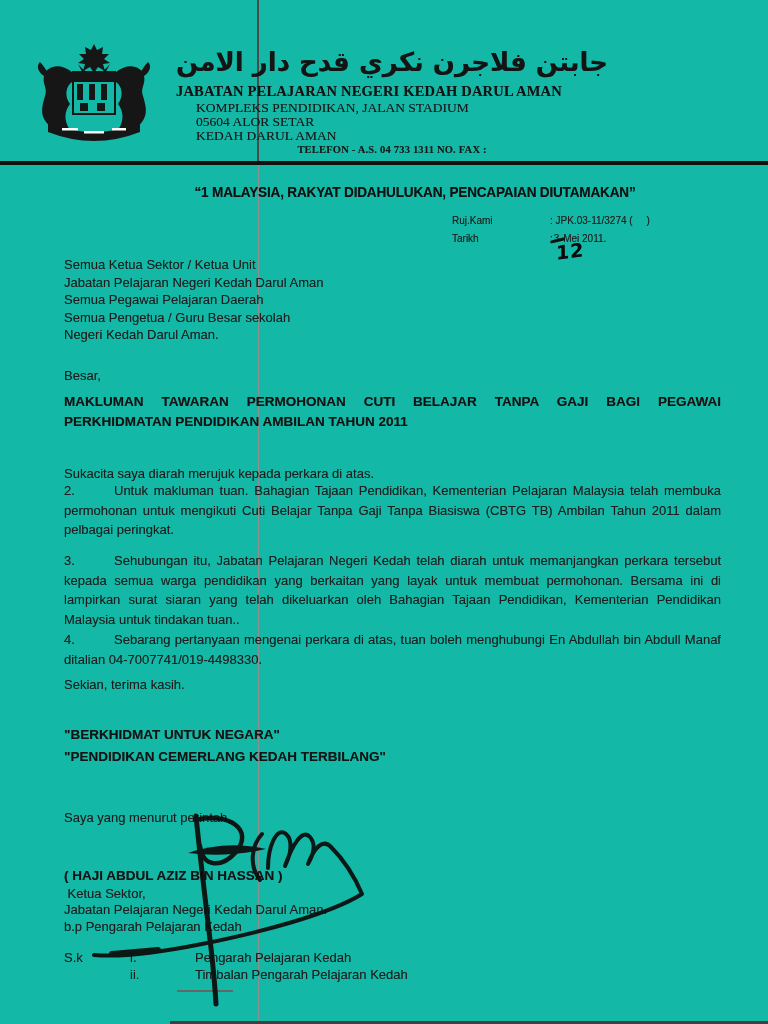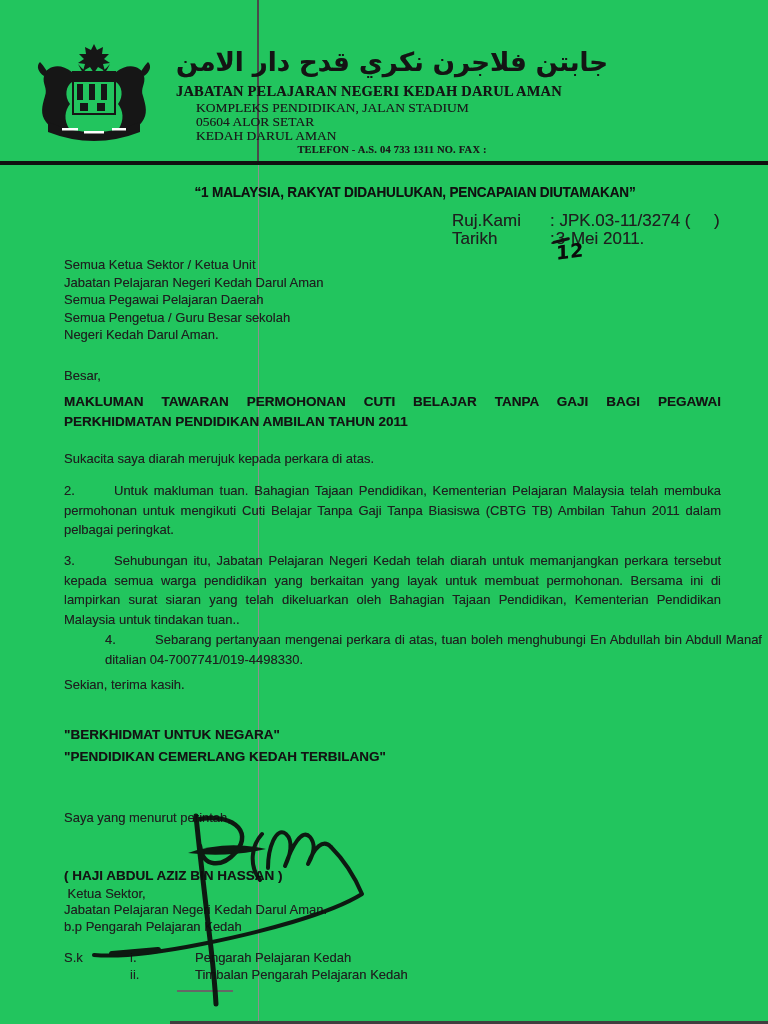--- a/index.html
+++ b/index.html
@@ -1,17 +1,17 @@
 <!DOCTYPE html>
 <html><head>
 <meta charset="utf-8">
 <style>
   html,body{margin:0;padding:0;background:#e9e9e9;}
   .page{
-    position:relative;width:768px;height:1024px;background:#22c55e;
+    position:relative;width:768px;height:1024px;background:#14b8a6;
     overflow:hidden;font-family:"Liberation Sans", sans-serif;color:#1f1f1f;
     text-shadow:0 0 .4px rgba(20,20,20,.45);
   }
   
   .fold-line{position:absolute;left:258px;top:0;bottom:0;width:1px;background:#8f8f8f;}
   .fold-line-top{position:absolute;left:257px;top:0;height:163px;width:2px;background:#4a4a4a;}
   .bottom-scan-edge{position:absolute;left:170px;right:0;bottom:0;height:3px;background:#3f3f3f;}
   .bottom-scan-dash{position:absolute;left:177px;top:990px;width:56px;height:2px;background:#666;}
 
   
@@ -20,39 +20,39 @@
   .jawi{font-size:26px;font-weight:bold;line-height:36px;letter-spacing:1px;font-family:"DejaVu Sans",sans-serif;color:#141414;}
   .org{font-size:14.5px;font-weight:bold;letter-spacing:.2px;margin-top:3px;color:#141414;}
   .addr{font-size:13.5px;line-height:13.5px;margin-top:.5px;color:#1a1a1a;margin-left:20px;}
   .tel{font-size:10.5px;font-weight:bold;letter-spacing:.2px;margin-top:2px;color:#1a1a1a;text-align:center;}
   .head-rule{position:absolute;left:0;right:0;top:161px;height:4px;background:#101010;}
 
   .slogan{position:absolute;left:62px;right:0;top:184px;text-align:center;
     font-size:14px;font-weight:bold;letter-spacing:-.2px;transform:scaleX(.97);color:#101010;}
 
   
-  .ref-block{position:absolute;left:452px;top:212px;font-size:17px;line-height:17.5px;}
+  .ref-block{position:absolute;left:452px;top:212px;font-size:10px;line-height:17.5px;}
   .ref-row{white-space:nowrap;}
   .ref-label{display:inline-block;width:98px;}
   .struck{position:relative;display:inline-block;padding:0 1px;}
   .strike-mark{position:absolute;left:-3px;right:-4px;top:55%;height:2.5px;background:#111;
     transform:rotate(-14deg);border-radius:2px;}
   .hand-date{position:absolute;left:556px;top:240px;font-size:19px;font-weight:900;
     font-family:"DejaVu Sans",sans-serif;transform:rotate(-7deg) skewX(-6deg);color:#0a0a0a;letter-spacing:1px;}
 
   .recipients{position:absolute;left:64px;top:256px;font-size:13px;line-height:17.6px;}
   .salutation{position:absolute;left:64px;top:368px;font-size:13px;}
   .subject{position:absolute;left:64px;top:392px;width:657px;font-size:13.5px;font-weight:bold;line-height:20px;color:#131313;}
   .subject .l1{text-align:justify;text-align-last:justify;}
 
   .body-text{font-size:13px;line-height:19.5px;text-align:justify;}
-  .intro{position:absolute;left:64px;top:449px;width:657px;}
+  .intro{position:absolute;left:64px;top:464px;width:657px;}
   .p2{position:absolute;left:64px;top:481px;width:657px;}
   .p3{position:absolute;left:64px;top:551px;width:657px;}
-  .p4{position:absolute;left:64px;top:630px;width:657px;margin-left:41px;}
+  .p4{position:absolute;left:64px;top:630px;width:657px;}
   .pnum{display:inline-block;width:50px;}
   .closing{position:absolute;left:64px;top:677px;font-size:13px;}
 
   .mottos{position:absolute;left:64px;top:724px;font-size:13.5px;font-weight:bold;line-height:22px;color:#131313;}
   .preamble{position:absolute;left:64px;top:810px;font-size:13px;}
 
   .name-block{position:absolute;left:64px;top:868px;font-size:13px;line-height:16.5px;}
   .sig-name{font-weight:bold;font-size:13.5px;margin-bottom:1px;color:#131313;}
 
   .cc{position:absolute;left:64px;top:950px;font-size:13px;line-height:16.5px;}

